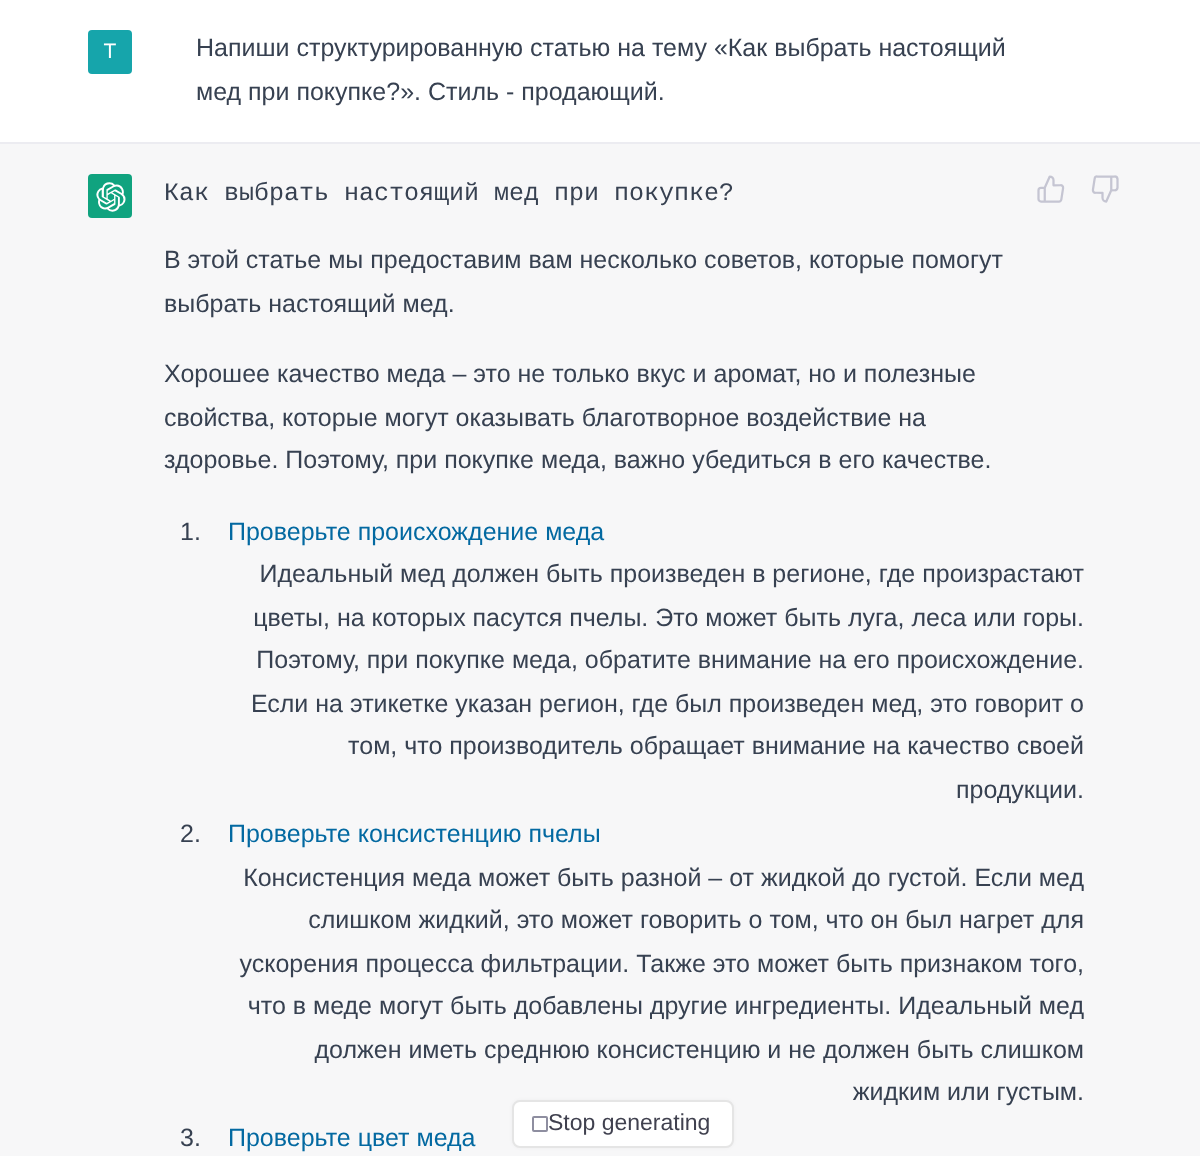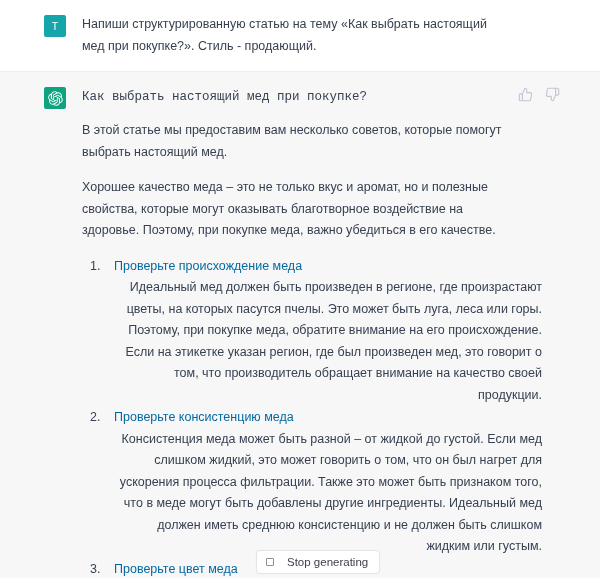--- a/index.html
+++ b/index.html
@@ -74,21 +74,21 @@
     position: relative;
   }
 
   
   .para {
     margin: 0 0 14px 0;
     line-height: 1.72;
     color: #374151;
     max-width: 428px;
   }
-  .para:last-child { margin-bottom: 0; }
+  .para:last-child { margin-bottom: 0; margin-left: 16px; }
 
   .heading-line {
     margin: 0;
     line-height: 1.6;
     color: #374151;
     padding-top: 1px;
     font-family: Liberation Mono, monospace;
   }
 
   .assistant-head {
@@ -147,21 +147,21 @@
     text-align: right;
   }
 
   
   .stop-btn {
     position: absolute;
     left: 256px;
     top: 550px;
     display: flex;
     align-items: center;
-    gap: 13px;
+    gap: 0;
     background: #ffffff;
     border: 1px solid #e5e5e5;
     border-radius: 4px;
     padding: 5px 11px 5px 9px;
     font-size: 11.5px;
     color: #40414f;
     font-family: "Liberation Sans", "DejaVu Sans", sans-serif;
     box-shadow: 0 0 2px rgba(0,0,0,0.04);
     cursor: pointer;
     white-space: nowrap;
@@ -218,21 +218,21 @@
 
       <p class="para">В этой статье мы предоставим вам несколько советов, которые помогут выбрать настоящий мед.</p>
       <p class="para">Хорошее качество меда – это не только вкус и аромат, но и полезные свойства, которые могут оказывать благотворное воздействие на здоровье. Поэтому, при покупке меда, важно убедиться в его качестве.</p>
 
       <ol class="tips">
         <li>
           <div class="tip-title">Проверьте происхождение меда</div>
           <div class="tip-text">Идеальный мед должен быть произведен в регионе, где произрастают цветы, на которых пасутся пчелы. Это может быть луга, леса или горы. Поэтому, при покупке меда, обратите внимание на его происхождение. Если на этикетке указан регион, где был произведен мед, это говорит о том, что производитель обращает внимание на качество своей продукции.</div>
         </li>
         <li>
-          <div class="tip-title">Проверьте консистенцию меда</div>
+          <div class="tip-title">Проверьте консистенцию пчелы</div>
           <div class="tip-text">Консистенция меда может быть разной – от жидкой до густой. Если мед слишком жидкий, это может говорить о том, что он был нагрет для ускорения процесса фильтрации. Также это может быть признаком того, что в меде могут быть добавлены другие ингредиенты. Идеальный мед должен иметь среднюю консистенцию и не должен быть слишком жидким или густым.</div>
         </li>
         <li>
           <div class="tip-title">Проверьте цвет меда</div>
 
         </li>
 
       </ol>
 
     </div>

